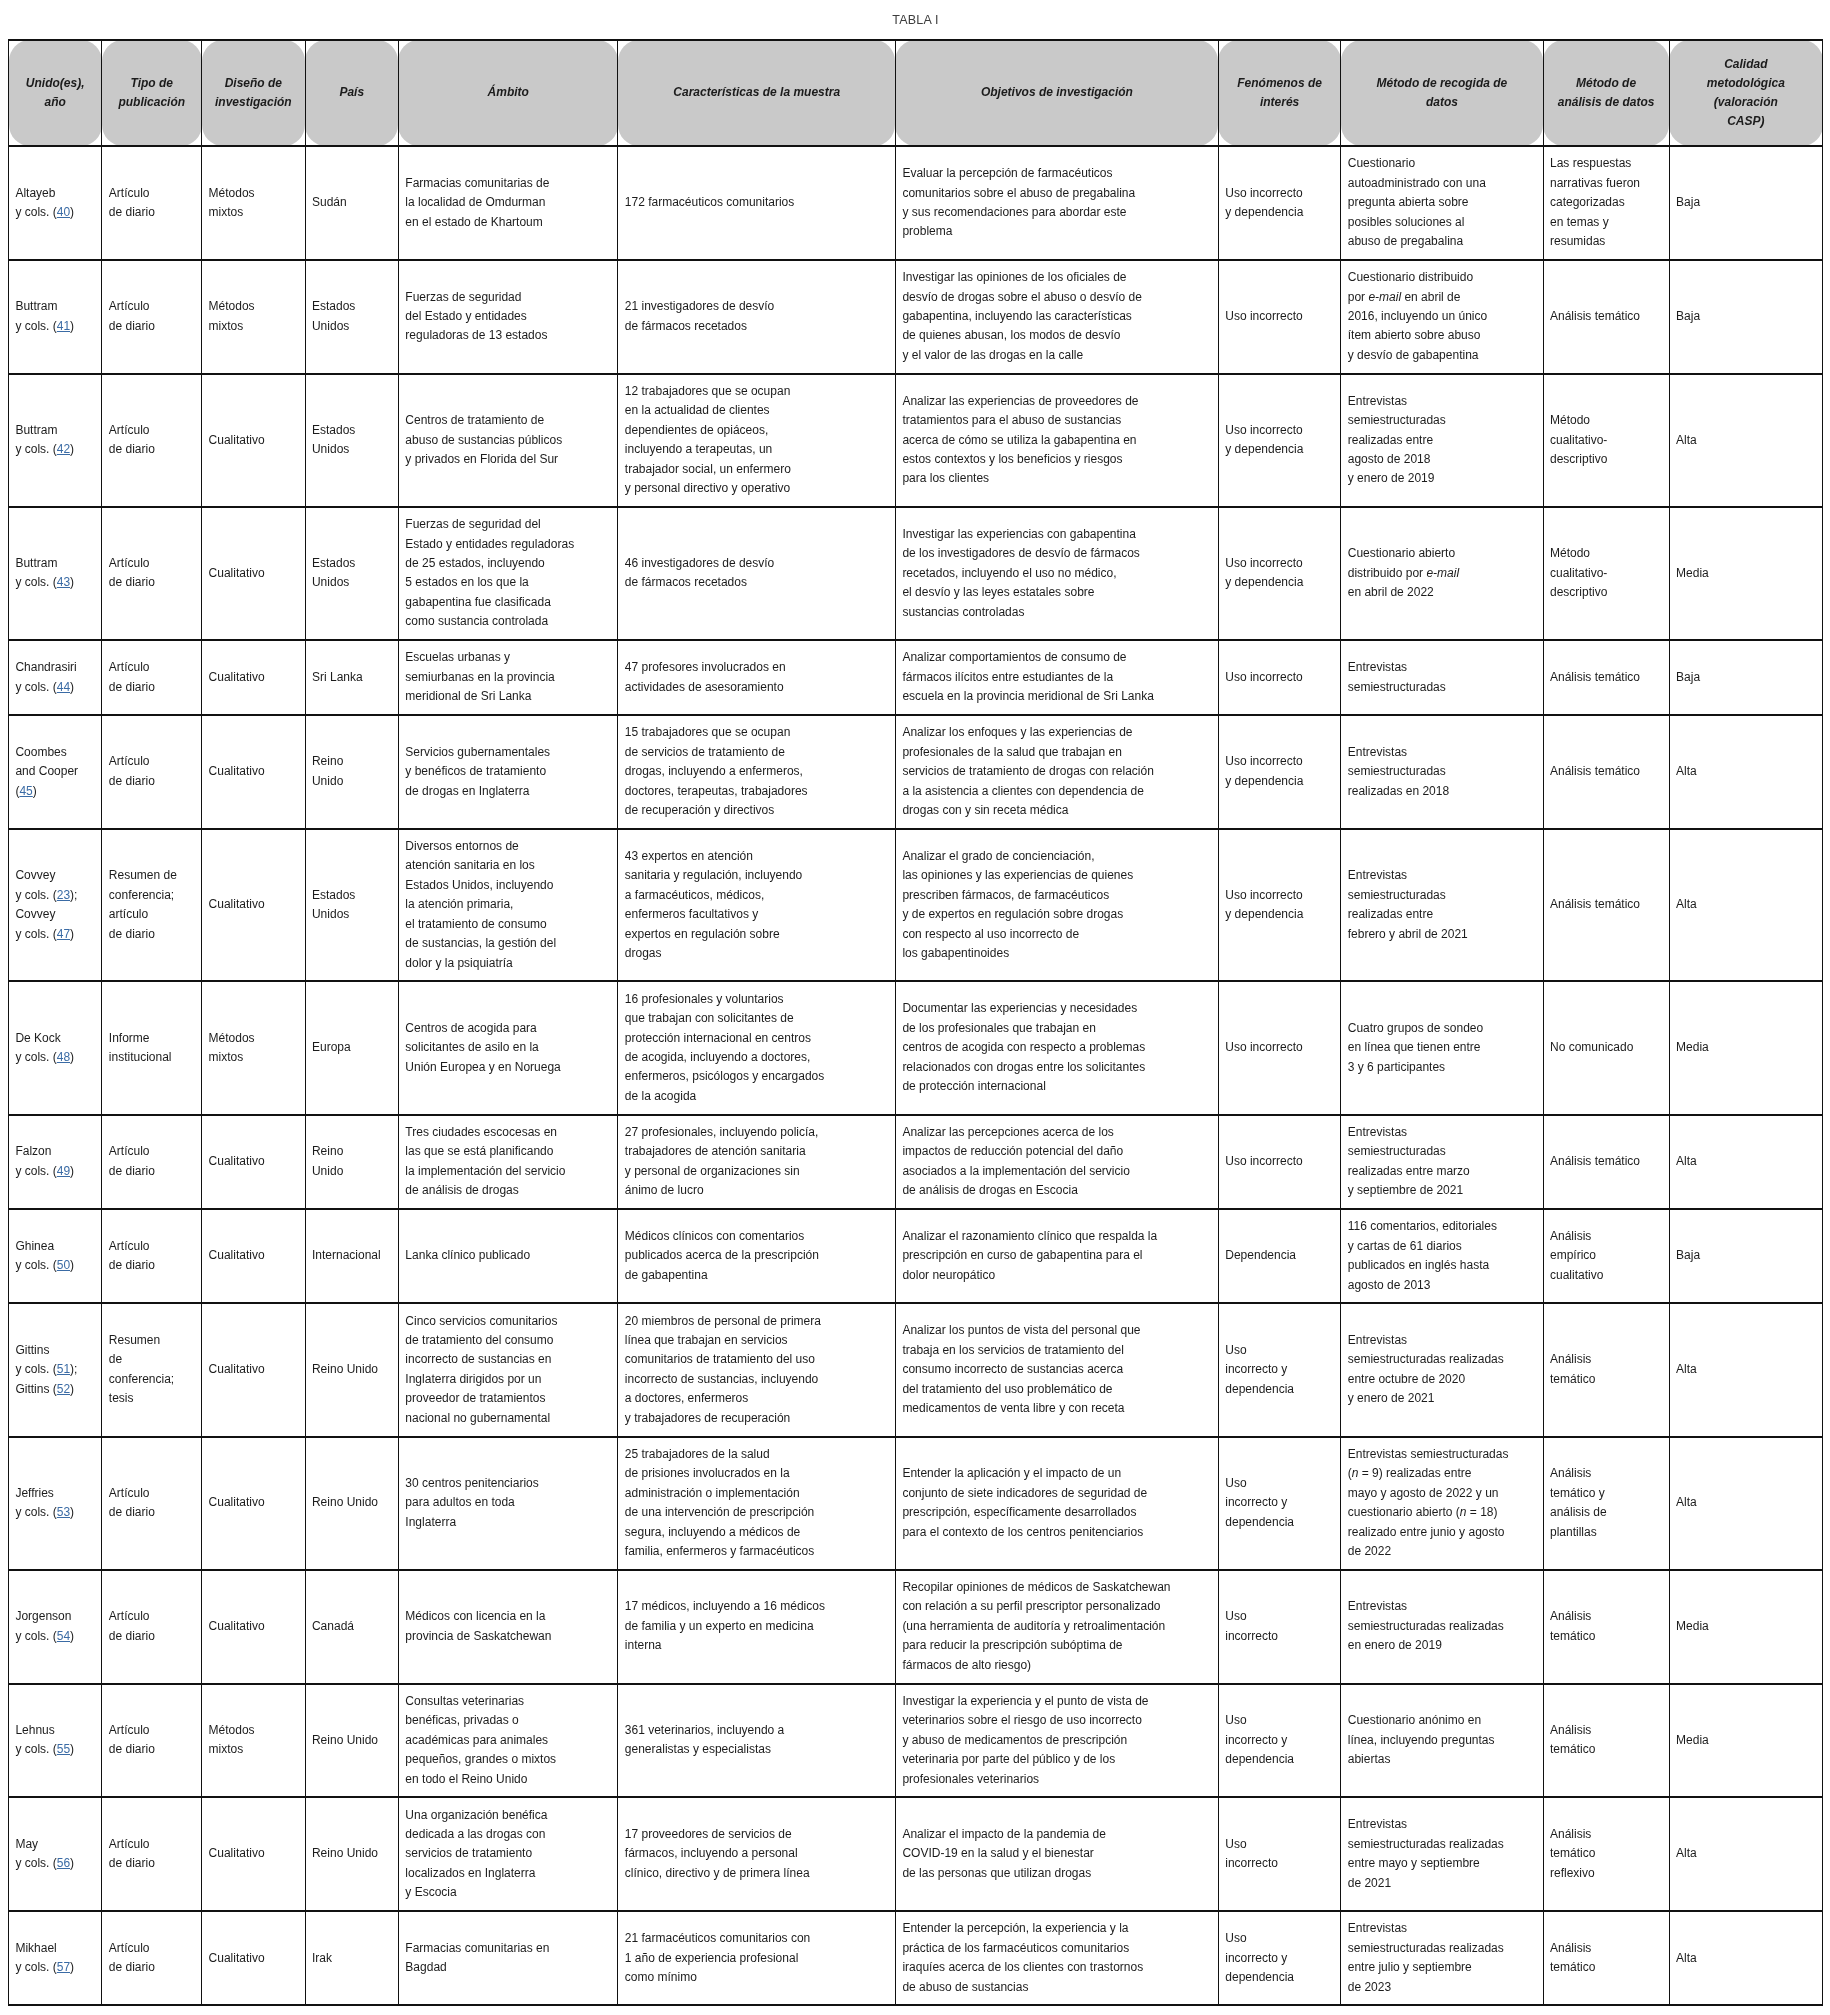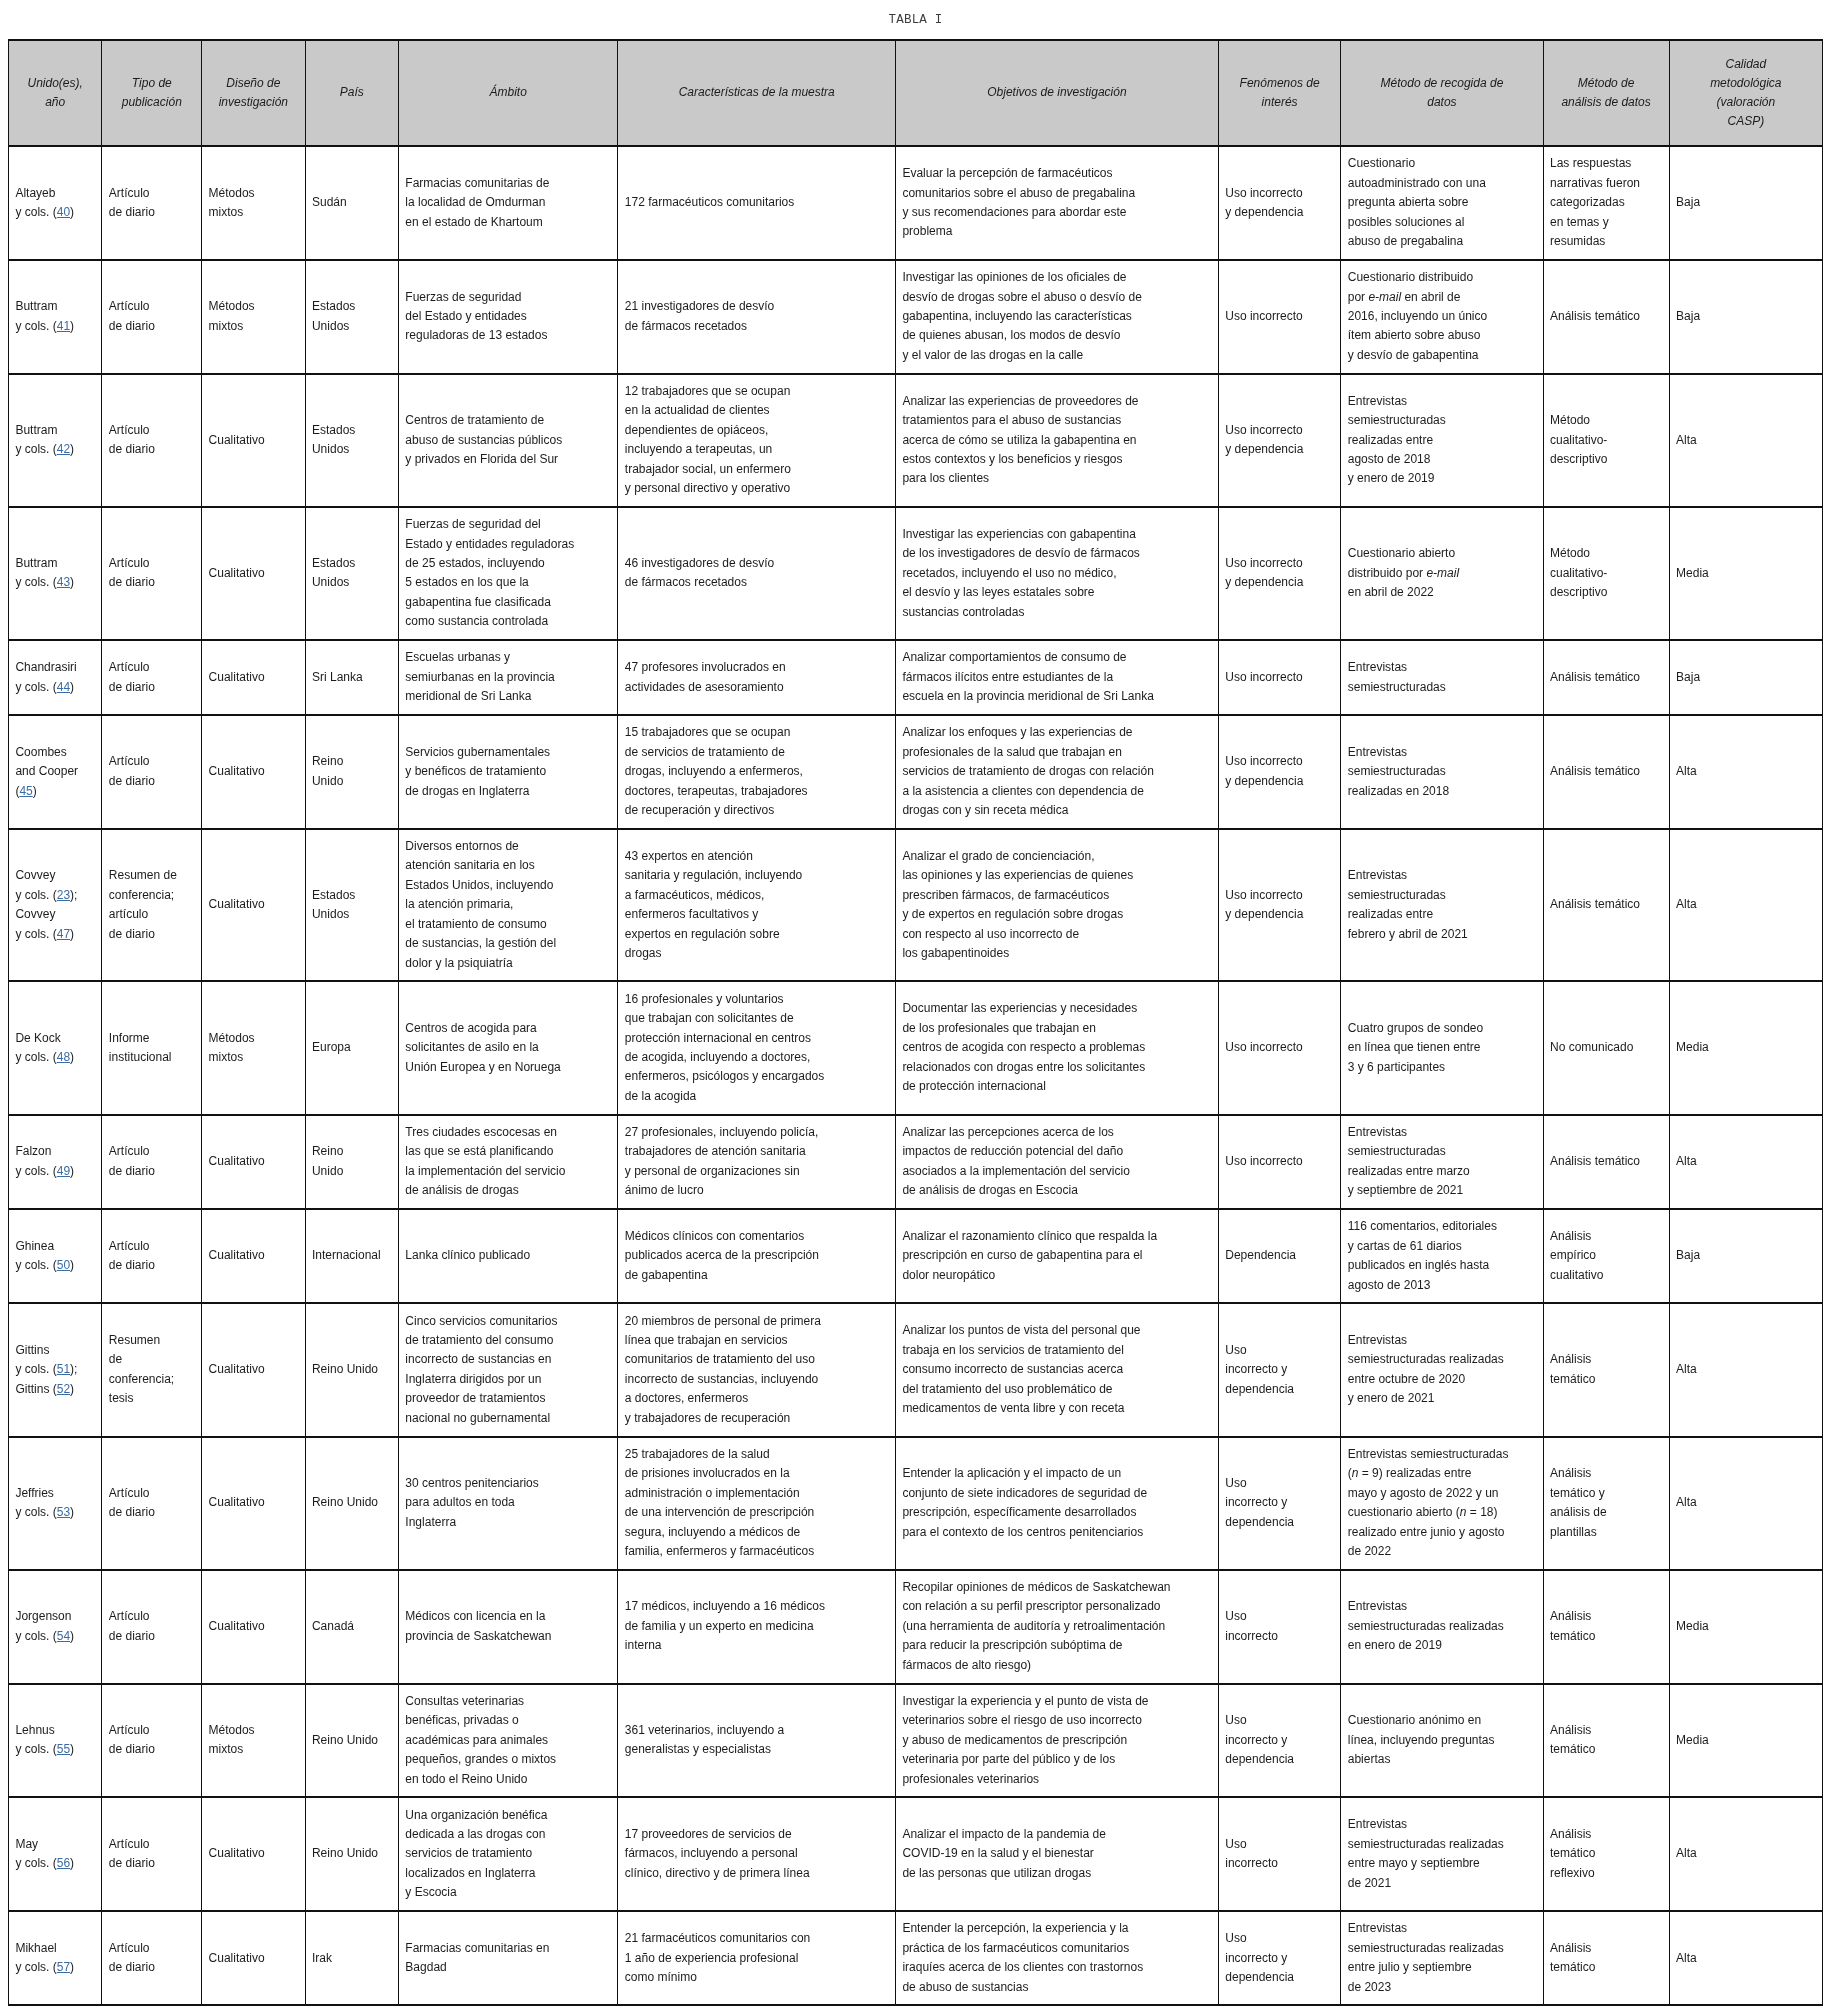--- a/index.html
+++ b/index.html
@@ -19,44 +19,45 @@
     -webkit-font-smoothing:antialiased;
   }
   .title-block{
     text-align:center;
     color:var(--title);
     margin-top:10.5px;
     line-height:1.5;
     font-size:12.5px;
     letter-spacing:0.2px;
   }
-  .title-block .line{display:block;font-family:Liberation Mono, monospace;}
+  .title-block .line{display:block;}
   table.studies{
     table-layout:fixed;
     width:1815px;
     margin:9.7px auto 16px auto;
     border-collapse:collapse;
     font-size:12px;
   }
   table.studies th, table.studies td{
     border-left:0.8px solid var(--border);
     border-right:0.8px solid var(--border);
     border-top:2.4px solid var(--border);
     border-bottom:2.4px solid var(--border);
     vertical-align:middle;
     overflow:hidden;
   }
   table.studies th{
     background:var(--header-bg);
     font-style:italic;
-    font-weight:normal;
+    font-weight:bold;
     text-align:center;
     line-height:1.6;
     padding:13.7px 4.8px;
     white-space:pre-line;
+    border-radius:21px;
   }
   table.studies td{
     text-align:left;
     line-height:1.62;
     padding:7.3px 6.4px;
     white-space:pre-line;
   }
   a.ref{
     color:var(--link);
     text-decoration:underline;

